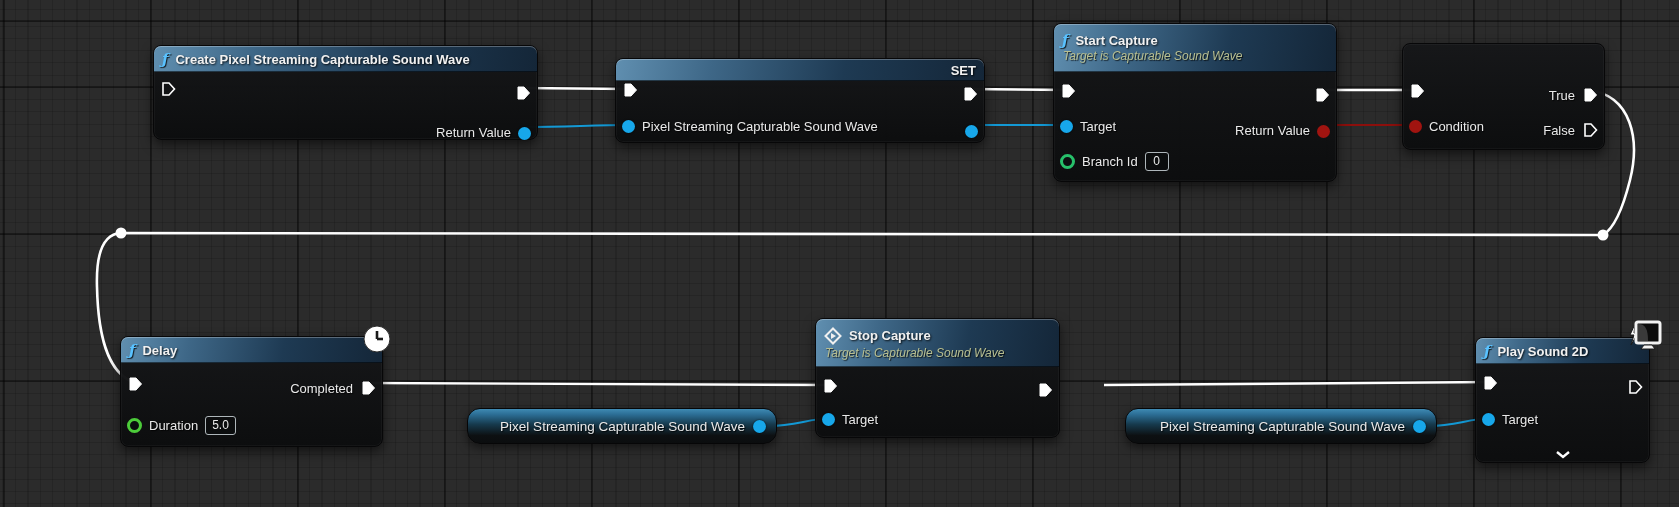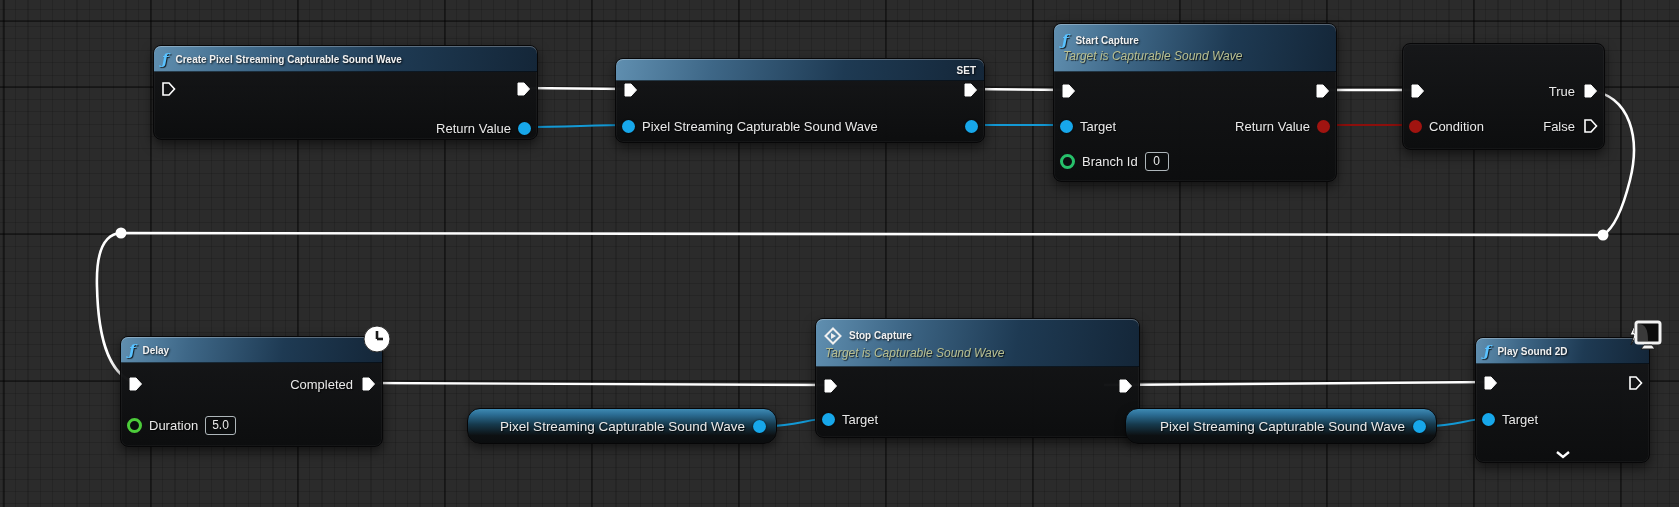--- a/index.html
+++ b/index.html
@@ -25,28 +25,28 @@
   .nhead{
     position:absolute;left:0;right:0;top:0;display:flex;align-items:center;
     padding:0 8px;border-radius:7px 7px 0 0;box-sizing:border-box;
     box-shadow:inset 0 1px 0 rgba(255,255,255,.28), inset 0 -1px 0 rgba(0,0,0,.55);
   }
   .hblue{background:linear-gradient(100deg,#608fb0 0%,#3e6787 26%,#1e3a53 62%,#142638 100%);}
   .hgrey{background:linear-gradient(100deg,#c2c2c2 0%,#8f8f8f 22%,#5a5a5a 60%,#3e3e3e 100%);}
   .h1{height:26px;}
   .h2{height:48px;flex-direction:column;align-items:flex-start;justify-content:center;gap:1px;}
   .trow{display:flex;align-items:center;gap:7px;}
-  .ntitle{font-size:10px;font-weight:bold;color:#f1f1f1;text-shadow:1px 1px 2px rgba(0,0,0,.85);white-space:nowrap;}
+  .ntitle{font-size:13px;font-weight:bold;color:#f1f1f1;text-shadow:1px 1px 2px rgba(0,0,0,.85);white-space:nowrap;}
   .nsub{font-size:12px;font-style:italic;color:#b8bf90;text-shadow:1px 1px 1px rgba(0,0,0,.7);white-space:nowrap;padding-left:1px;}
   .ficon{font-family:"DejaVu Serif",serif;font-style:italic;font-weight:bold;font-size:15px;color:#59c2ff;text-shadow:1px 1px 1px rgba(0,0,0,.8);line-height:1;}
   .settitle{width:100%;text-align:right;}
   
   .row{position:absolute;height:24px;display:flex;align-items:center;gap:7px;z-index:2;}
   .row.l{left:6px;}
-  .row.r{right:6px;}
+  .row.r{right:6px;align-items:flex-end;}
   .plabel{font-size:13px;color:#e9e9e9;text-shadow:1px 1px 1px rgba(0,0,0,.8);white-space:nowrap;}
   .execpin{display:block;}
   .dotpin{width:13px;height:13px;border-radius:50%;}
   .bluepin{background:#17a7ea;box-shadow:0 0 2px rgba(0,0,0,.8);}
   .redpin{background:#a01410;}
   .ringpin{width:9px;height:9px;border-radius:50%;background:#0b0e0f;}
   .ringgreen{border:3px solid #27c06a;}
   .ringlime{border:3px solid #4ccb3a;}
   .valbox{
     box-sizing:border-box;min-width:24px;height:19px;padding:0 6px;border-radius:3px;
@@ -229,21 +229,21 @@
           <path d="M3 2 L9 2 L14.5 8 L9 14 L3 14 Z" fill="#fff" stroke="#fff" stroke-width="1"></path>
         </svg>
     </div>
     <div class="row l" style="top:76px">
       <span class="ringpin ringlime"></span>
       <span class="plabel">Duration</span>
       <span class="valbox">5.0</span>
     </div>
   </div>
 
-  <div class="node" style="left:815px;top:318px;width:325px;height:120px">
+  <div class="node" style="left:815px;top:318px;width:245px;height:120px">
     <div class="nhead hblue h2">
       <div class="trow">
         <svg width="18" height="18">
           <path d="M9 1.5 L16.5 9 L9 16.5 L1.5 9 Z" fill="none" stroke="#f0f0f0" stroke-width="2"></path>
           <path d="M7 6 L12 9 L7 12 Z" fill="#f0f0f0"></path>
         </svg>
         <span class="ntitle">Stop Capture</span>
       </div>
       <span class="nsub">Target is Capturable Sound Wave</span>
     </div>

